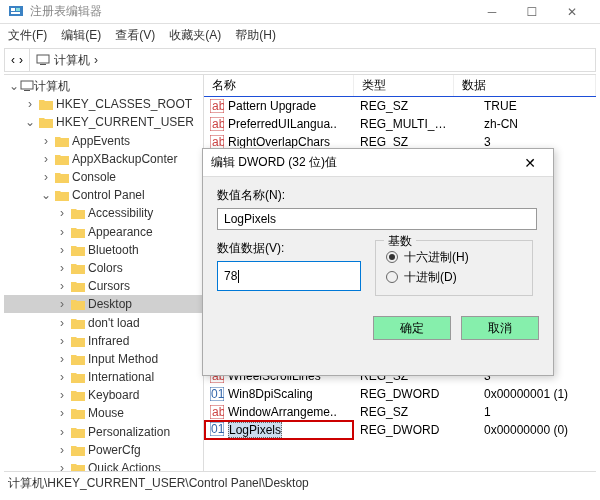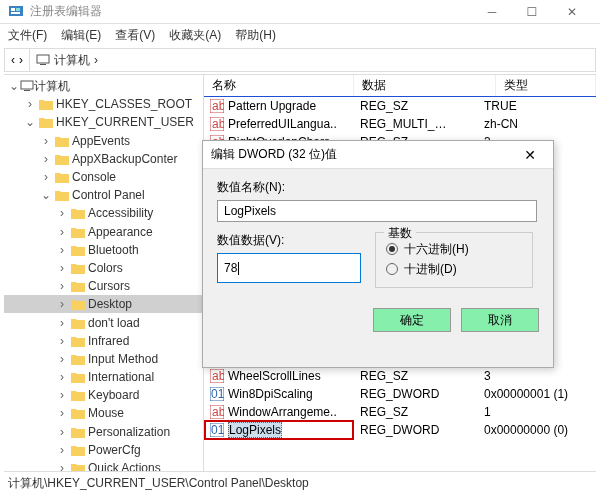--- a/index.html
+++ b/index.html
@@ -23,29 +23,29 @@
 .folder-icon { width: 14px; height: 12px; margin: 0 3px; }
 .tree-label { color: #333; }
 .list { flex: 1; position: relative; }
 .list-header { display: flex; height: 22px; border-bottom: 1px solid #1d4ed8; }
 .col { padding: 2px 8px; border-right: 1px solid #eee; }
 .col-name { width: 150px; }
 .col-type { width: 100px; }
 .col-data { flex: 1; }
 .row { display: flex; height: 18px; align-items: center; }
 .row .cell { padding: 0 6px; overflow: hidden; text-overflow: ellipsis; white-space: nowrap; }
-.row .cell-name { width: 150px; display: flex; align-items: center; gap: 4px; }
+.row .cell-name { width: 150px; display: flex; gap: 4px; }
 .row .cell-type { width: 100px; }
 .row .cell-data { flex: 1; margin-left: 24px; }
 .val-icon { width: 14px; height: 14px; flex-shrink: 0; }
 .row.highlight .cell-name { border: 2px solid #c00; padding: 0 4px; }
 .row.sel .cell-name span { background: #cde; border: 1px dotted #666; }
 .statusbar { height: 22px; display: flex; align-items: center; padding: 0 8px; color: #333; }
 
-.dialog { position: absolute; left: 202px; top: 140px; width: 352px; height: 228px; background: #f0f0f0; border: 1px solid #aaa; box-shadow: 2px 2px 8px rgba(0,0,0,0.2); }
+.dialog { position: absolute; left: 202px; top: 148px; width: 352px; height: 228px; background: #f0f0f0; border: 1px solid #aaa; box-shadow: 2px 2px 8px rgba(0,0,0,0.2); }
 .dlg-title { height: 28px; background: #fff; display: flex; align-items: center; padding: 0 8px; border-bottom: 1px solid #ddd; }
 .dlg-title-text { flex: 1; }
 .dlg-close { width: 30px; text-align: center; font-size: 14px; }
 .dlg-body { padding: 10px 14px; }
 .dlg-label { margin-bottom: 4px; }
 .dlg-input { width: 320px; height: 22px; border: 1px solid #999; background: #fff; padding: 0 6px; display: flex; align-items: center; margin-bottom: 10px; }
 .dlg-row2 { display: flex; gap: 14px; }
 .dlg-col { display: flex; flex-direction: column; }
 .dlg-input-sm { width: 144px; height: 30px; border: 1px solid #0078d7; background: #fff; padding: 0 6px; display: flex; align-items: center; }
 .fieldset { border: 1px solid #ccc; padding: 6px 10px 8px 10px; width: 158px; position: relative; }
@@ -255,22 +255,22 @@
           <path d="M0 2h5l1 1h8v9H0z" fill="#f8d060"></path>
         </svg>
         <span class="tree-label">Quick Actions</span>
       </div>
 
   </div>
 
   <div class="list">
     <div class="list-header">
       <div class="col col-name">名称</div>
+      <div class="col col-type">类型</div>
       <div class="col col-data">数据</div>
-      <div class="col col-type">类型</div>
     </div>
     <div class="row">
         <div class="cell cell-name">
           <svg class="val-icon" viewBox="0 0 14 14">
             <rect width="14" height="14" fill="#fff" stroke="#c44"></rect>
             <text x="2" y="11" font-size="9" fill="#c44">ab</text>
           </svg>
           <span>Pattern Upgrade</span>
         </div>
         <div class="cell cell-type">REG_SZ</div>

